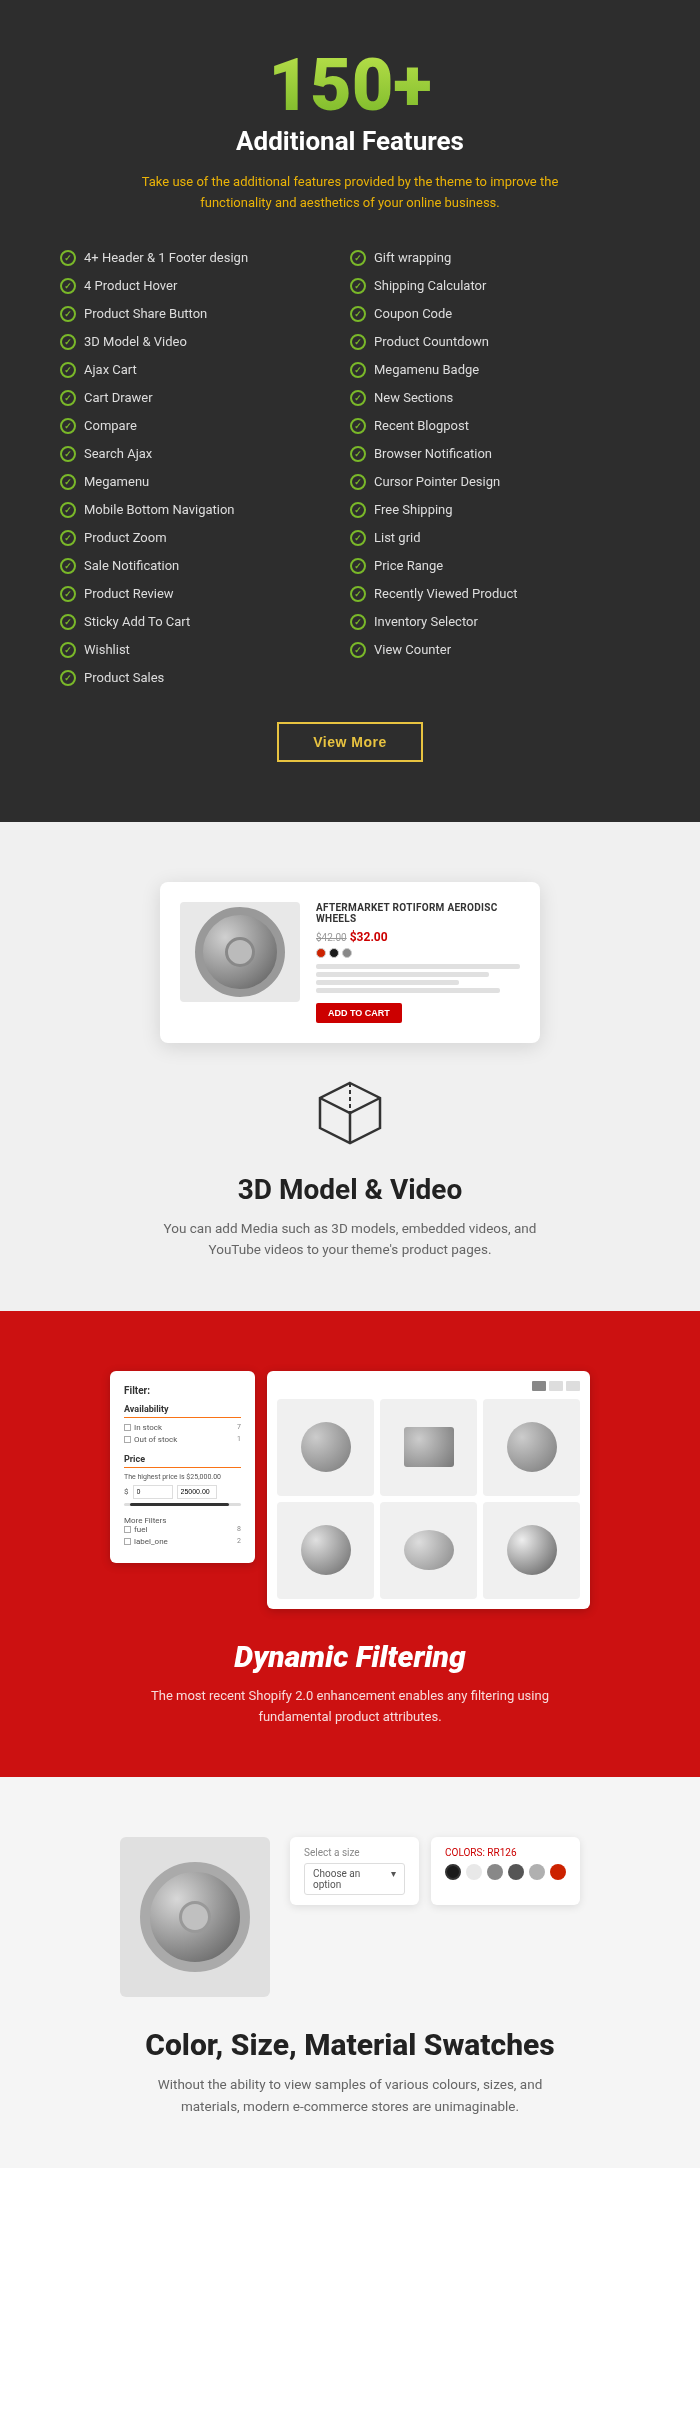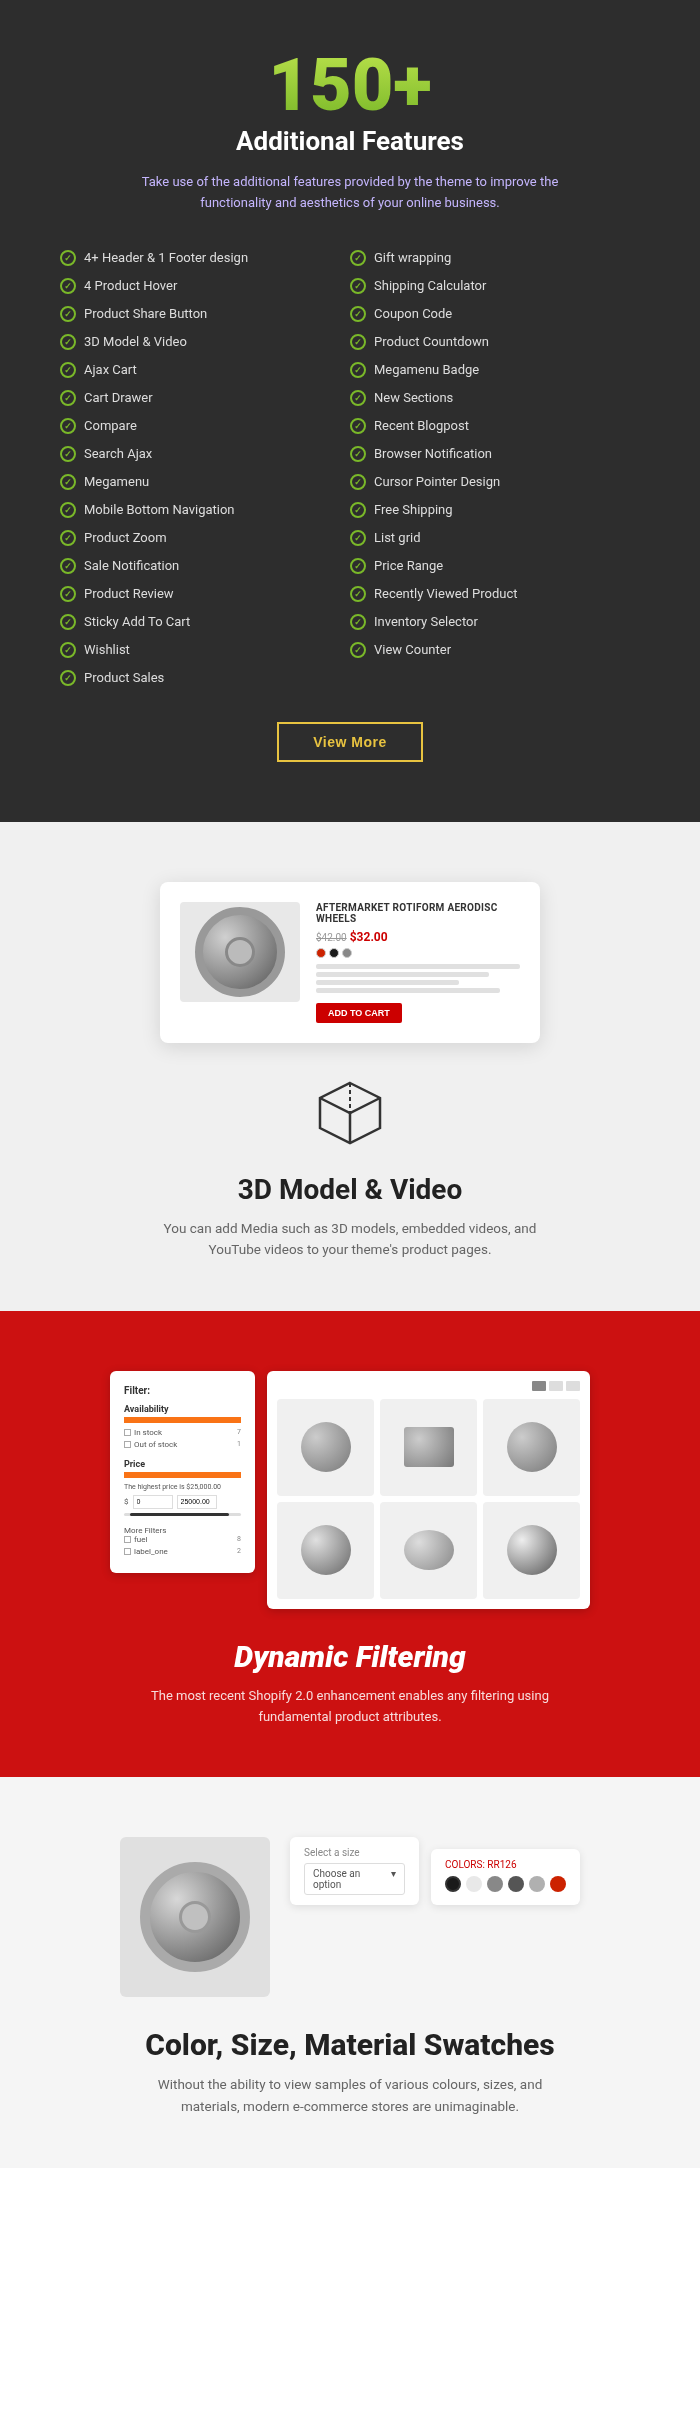--- a/index.html
+++ b/index.html
@@ -27,21 +27,21 @@
       background-clip: text;
     }
     .features-subtitle {
       font-size: 26px;
       font-weight: 700;
       color: #fff;
       margin-bottom: 12px;
     }
     .features-desc {
       font-size: 13px;
-      color: #c4b5fd;
+      color: #eab308;
       line-height: 1.6;
       max-width: 460px;
       margin: 16px auto 30px;
     }
     .features-grid {
       display: grid;
       grid-template-columns: 1fr 1fr;
       gap: 0;
       text-align: left;
       max-width: 580px;
@@ -239,21 +239,21 @@
       margin-bottom: 8px;
     }
     .filter-group {
       margin-bottom: 10px;
     }
     .filter-group-title {
       font-size: 9px;
       font-weight: 700;
       color: #333;
       margin-bottom: 5px;
-      border-bottom: 6px solid #f97316;
+      border-bottom: 1px solid #f97316;
       padding-bottom: 3px;
     }
     .filter-check-row {
       display: flex;
       align-items: center;
       justify-content: space-between;
       margin-bottom: 3px;
     }
     .filter-check-label {
       font-size: 8px;
@@ -445,21 +445,20 @@
       display: flex;
       justify-content: space-between;
       align-items: flex-start;
       background: #fff;
     }
     .swatch-colors-card {
       background: #fff;
       border-radius: 6px;
       padding: 10px 14px;
       box-shadow: 0 2px 8px rgba(0,0,0,0.1);
-      margin-top: 12px;
     }
     .swatch-colors-label {
       font-size: 10px;
       font-weight: 600;
       color: #333;
       margin-bottom: 6px;
     }
     .swatch-colors-label span {
       color: #cc0000;
       font-weight: 400;

